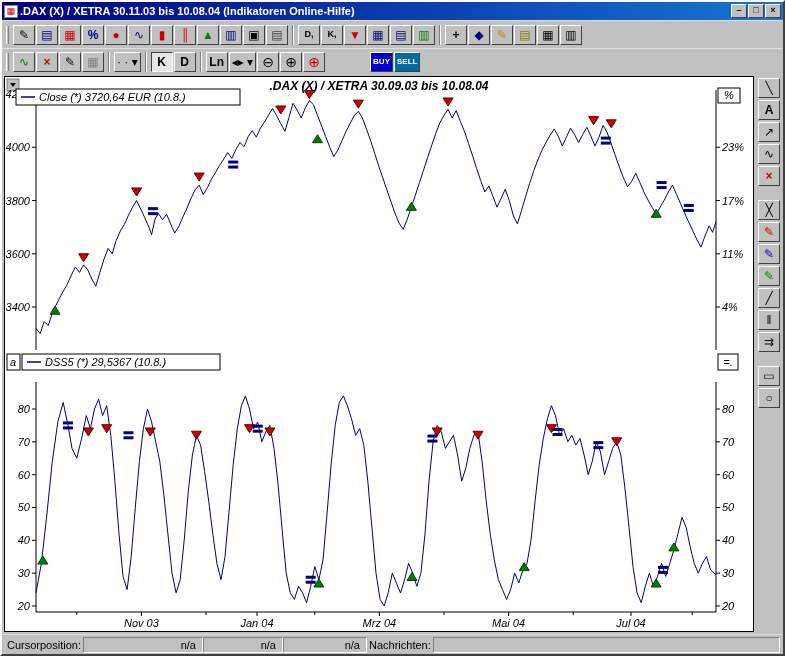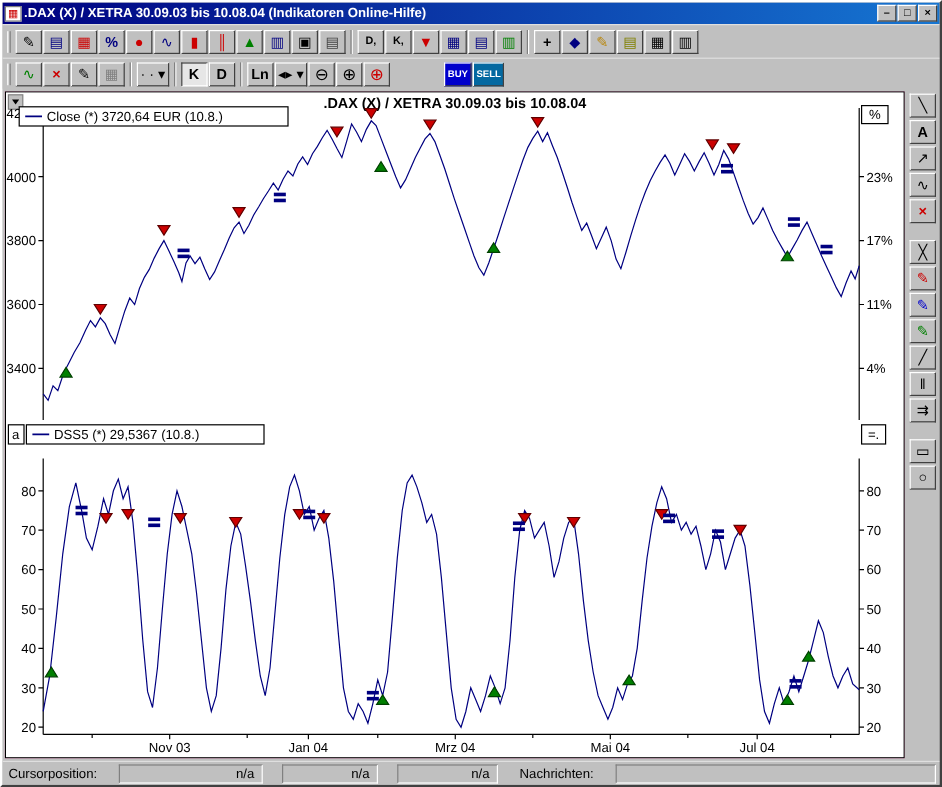--- a/index.html
+++ b/index.html
@@ -35,48 +35,48 @@
     min-width:22px; height:20px; background:#c0c0c0; border:1px solid;
     border-color:#ffffff #404040 #404040 #ffffff;
     display:flex; align-items:center; justify-content:center;
     font-size:12px; line-height:1; white-space:nowrap; padding:0 2px;
   }
   .btn.pressed { border-color:#404040 #ffffff #ffffff #404040; background:#e6e6e6; }
   .btn.bold { font-weight:bold; }
   .btn.small { font-size:9px; }
   .sep { width:2px; height:20px; border-left:1px solid #808080; border-right:1px solid #ffffff; margin:0 3px; }
   .main { flex:1; display:flex; min-height:0; }
-  .chart-wrap { flex:1; margin:2px 1px 2px 2px; background:#f9a8d4; position:relative; }
+  .chart-wrap { flex:1; margin:2px 1px 2px 2px; background:#d946ef; position:relative;font-style:italic; }
   .chart-wrap svg { display:block; width:100%; height:100%; }
   .toolstrip {
     width:28px; flex:0 0 28px; display:flex; flex-direction:column; align-items:center;
     padding-top:4px; gap:2px; background:#c0c0c0;
   }
   .toolstrip .btn { width:22px; min-width:22px; }
   .tool-gap { height:10px; }
   .statusbar {
     height:20px; flex:0 0 20px; display:flex; align-items:center;
-    border-top:1px solid #dfdfdf; padding:1px 3px; gap:16px; background:#c0c0c0;
+    border-top:1px solid #dfdfdf; padding:1px 3px; gap:0; background:#c0c0c0;
   }
   .sb-label { padding:0 2px; white-space:nowrap; }
   .cell {
     height:16px; border:1px solid; border-color:#808080 #ffffff #ffffff #808080;
     display:flex; align-items:center; justify-content:flex-end; padding:0 6px; background:#c0c0c0;text-align:center;
   }
   .c1 { width:120px; } .c2 { width:80px; } .c3 { width:84px; }
   .grow { flex:1; }
 </style>
 </head>
 <body>
 
 <div class="window">
 
   <div class="titlebar">
     <span class="app-icon">▦</span>
-    <span class="title-text">.DAX (X) / XETRA 30.09.03 bis 10.08.04 (Indikatoren Online-Hilfe)</span>
+    <span class="title-text">.DAX (X) / XETRA 30.11.03 bis 10.08.04 (Indikatoren Online-Hilfe)</span>
     <span style="display:flex">
         <span class="tbar-btn">–</span>
         <span class="tbar-btn">□</span>
         <span class="tbar-btn">×</span>
       </span>
   </div>
 
   <div class="toolbar row1">
       <span class="grip"></span>
       <span class="btn">✎</span>

